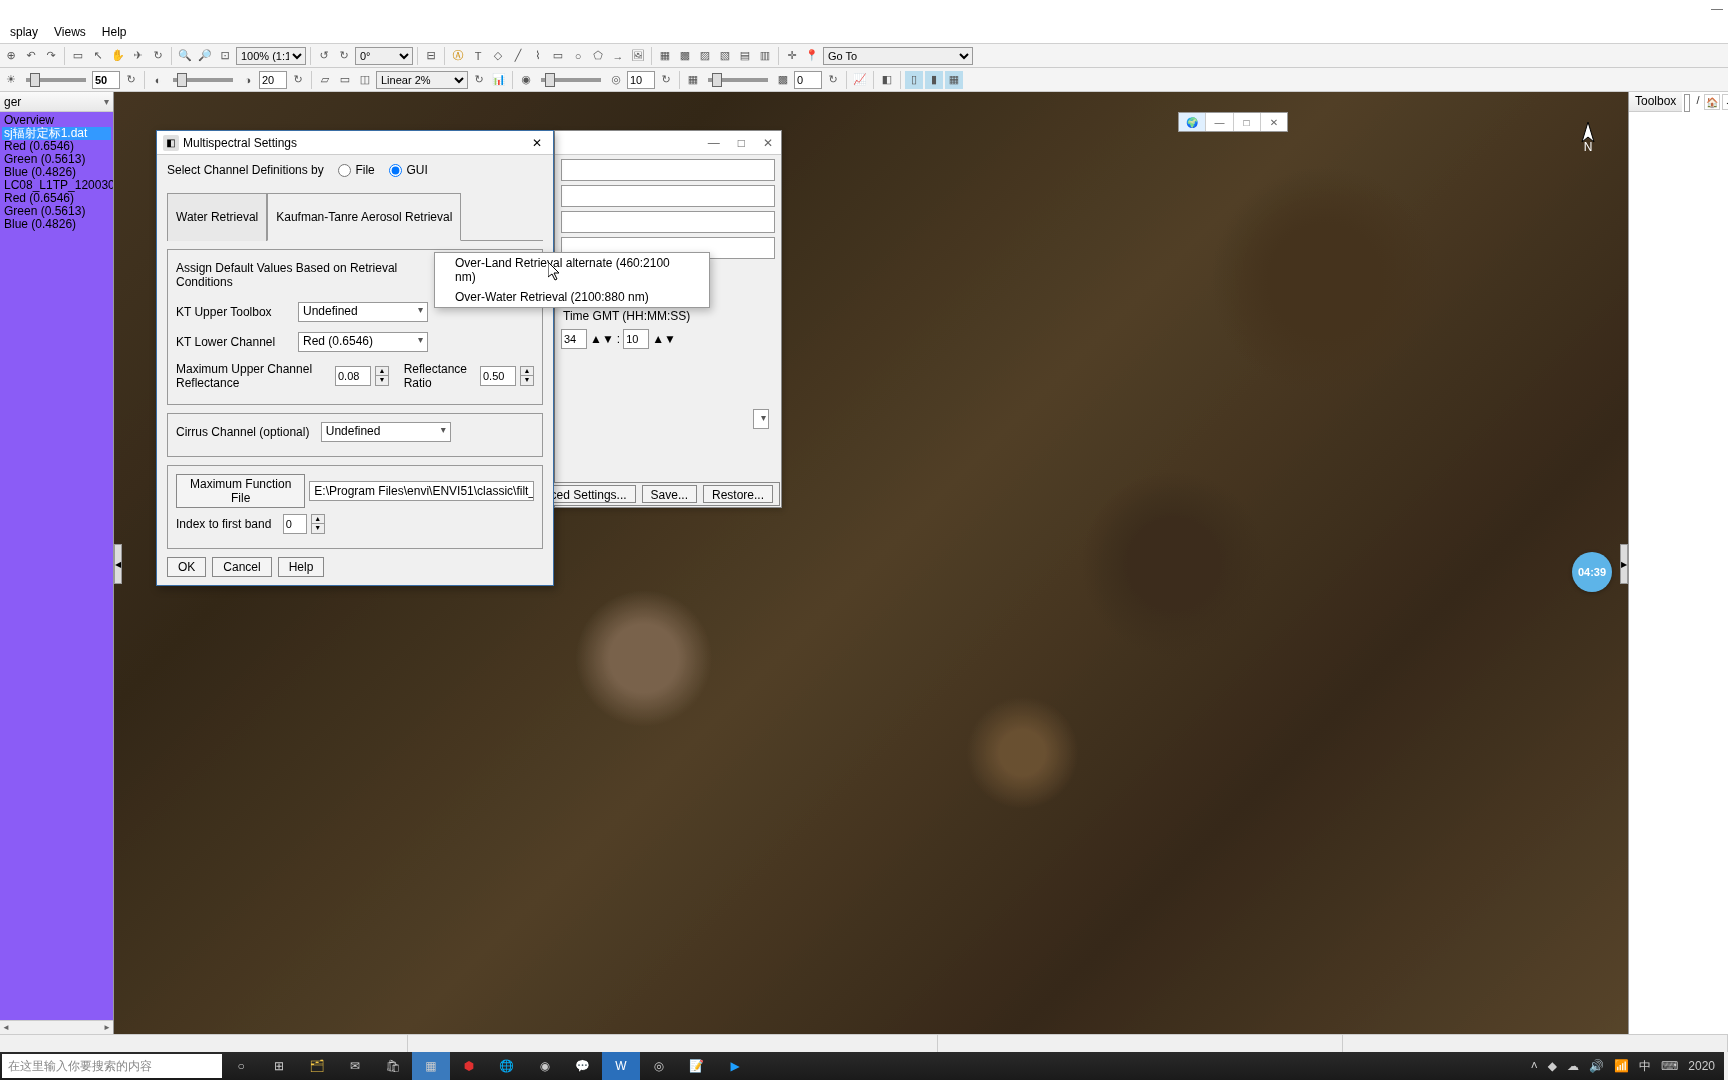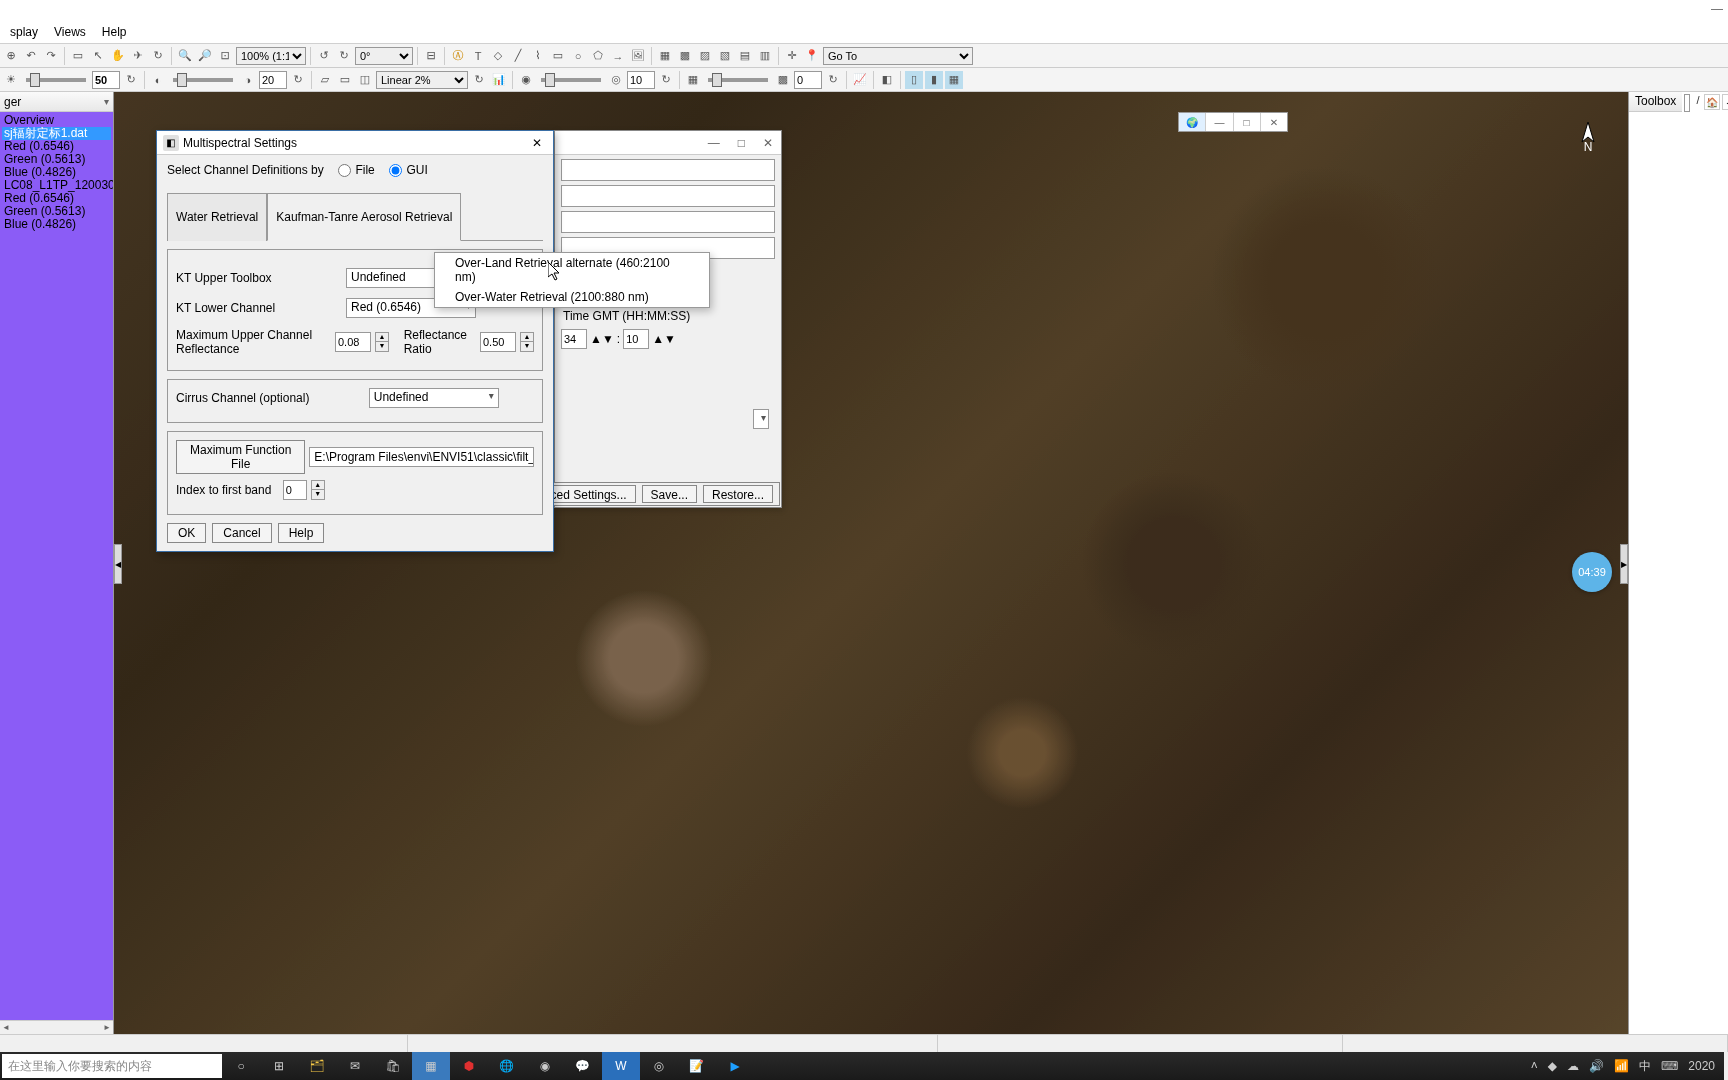--- a/index.html
+++ b/index.html
@@ -54,21 +54,21 @@
 .north-arrow { position: absolute; right: 30px; top: 30px; width: 20px; height: 30px; }
 .north-arrow svg { width: 100%; height: 100%; }
 
 .mini-win { position: absolute; right: 340px; top: 20px; width: 110px; height: 20px; background: #fff; border: 1px solid #999; display: flex; }
 .mini-win .mb { flex: 1; display: flex; align-items: center; justify-content: center; font-size: 10px; color: #666; border-left: 1px solid #ccc; }
 .mini-win .mb:first-child { border-left: none; background: #e0f0ff; }
 
 .collapse-left { position: absolute; left: 0; top: 50%; width: 8px; height: 40px; background: #ddd; border: 1px solid #999; display: flex; align-items: center; justify-content: center; font-size: 8px; transform: translateY(-50%); }
 .collapse-right { position: absolute; right: 0; top: 50%; width: 8px; height: 40px; background: #ddd; border: 1px solid #999; display: flex; align-items: center; justify-content: center; font-size: 8px; transform: translateY(-50%); }
 
-.badge-timer { position: absolute; right: 16px; top: 460px; width: 40px; height: 40px; border-radius: 50%; background: #5db4e8; color: #fff; display: flex; align-items: center; justify-content: center; font-size: 11px; box-shadow: 0 1px 4px rgba(0,0,0,.3); }
+.badge-timer { position: absolute; right: 16px; top: 460px; width: 40px; height: 40px; border-radius: 50%; background: #5db4e8; color: #fff; display: flex; align-items: center; justify-content: center; font-size: 11px; box-shadow: 0 1px 4px rgba(0,0,0,.3); font-weight: bold; }
 
 
 .right-panel { width: 100px; background: #fff; border-left: 1px solid #999; display: flex; flex-direction: row; }
 .right-panel .hdr { height: 20px; background: linear-gradient(#fafafa,#e8e8e8); border-bottom: 1px solid #ccc; padding: 2px 6px; }
 .right-panel input.search { width: calc(100% - 4px); margin: 2px; height: 18px; border: 1px solid #999; padding: 0 2px; font-size: 11px; }
 .right-panel .crumb { padding: 2px 4px; color: #333; border-bottom: 1px solid #eee; font-size: 11px; white-space: nowrap; overflow: hidden; }
 .right-panel .icons { display: flex; gap: 2px; padding: 2px 4px; }
 .right-panel .icons span { width: 16px; height: 16px; border: 1px solid #ccc; display: inline-flex; align-items: center; justify-content: center; font-size: 10px; }
 .right-panel .rtree { padding: 2px 0; font-size: 12px; }
 .right-panel .rtree div { padding: 0 4px; white-space: nowrap; overflow: hidden; }
@@ -97,21 +97,21 @@
 .dialog-ms .dlg-title { height: 24px; background: #fff; border-bottom: 1px solid #ccc; display: flex; align-items: center; padding: 0 6px; }
 .dialog-ms .dlg-title .ico { width: 16px; height: 16px; margin-right: 4px; display: inline-flex; align-items: center; justify-content: center; background: #e0e0e0; border-radius: 2px; font-size: 10px; }
 .dialog-ms .dlg-title .cls { margin-left: auto; width: 20px; text-align: center; cursor: default; }
 .dialog-ms .body { padding: 8px 10px; }
 .dialog-ms .row { display: flex; align-items: center; margin-bottom: 6px; gap: 4px; }
 .dialog-ms label { font-size: 12px; }
 .dialog-ms .tabs { display: flex; border-bottom: 1px solid #999; margin-bottom: 8px; }
 .dialog-ms .tab { padding: 16px 8px; border: 1px solid #999; border-bottom: none; background: #e8e8e8; margin-right: 0px; position: relative; top: 1px; margin-top: 9px; }
 .dialog-ms .tab.active { background: #f0f0f0; border-bottom: 1px solid #f0f0f0; }
 .dialog-ms fieldset { border: 1px solid #999; padding: 8px; margin-bottom: 8px; }
-.dialog-ms .dropdown { border: 1px solid #999; background: #fff; height: 20px; padding: 1px 18px 1px 4px; position: relative; display: inline-block; margin-left: 48px; }
+.dialog-ms .dropdown { border: 1px solid #999; background: #fff; height: 20px; padding: 1px 18px 1px 4px; position: relative; display: inline-block; }
 .dialog-ms .dropdown::after { content: '▾'; position: absolute; right: 4px; font-size: 10px; color: #555; }
 .dialog-ms input[type=text].num { width: 36px; height: 20px; border: 1px solid #999; padding: 0 2px; font-size: 11px; }
 .dialog-ms .spinbtns { display: inline-flex; flex-direction: column; border: 1px solid #999; }
 .dialog-ms .spinbtns span { width: 12px; height: 9px; font-size: 7px; line-height: 8px; text-align: center; background: #eee; border-bottom: 1px solid #999; }
 .dialog-ms .spinbtns span:last-child { border-bottom: none; }
 .dialog-ms .btnrow { display: flex; gap: 6px; margin-top: 4px; }
 .dialog-ms button { border: 1px solid #888; background: #f4f4f4; padding: 2px 10px; font-size: 12px; }
 .dialog-ms button.hl { border: 1px solid #2a7fff; color: #2a7fff; }
 .dialog-ms .ffile { border: 1px solid #999; background: #fff; padding: 2px 4px; width: 258px; height: 20px; overflow: hidden; white-space: nowrap; }
 
@@ -349,20 +349,24 @@
     <div class="row">
       <label>Select Channel Definitions by</label>&nbsp;&nbsp;
       <input type="radio" name="chdef" style=""> <label>File</label>&nbsp;&nbsp;
       <input type="radio" name="chdef" checked="" style=""> <label>GUI</label>
     </div>
     <div class="tabs">
       <div class="tab">Water Retrieval</div>
       <div class="tab active">Kaufman-Tanre Aerosol Retrieval</div>
     </div>
     <fieldset>
+      <div class="row">
+        <label>Assign Default Values Based on Retrieval Conditions</label>&nbsp;
+        <button class="hl">Defaults-&gt;</button>
+      </div>
       <div class="row" style="margin-top:10px">
         <label style="width:118px">KT Upper Toolbox</label>
         <div class="dropdown" style="width:130px">Undefined</div>
       </div>
       <div class="row" style="margin-top:10px">
         <label style="width:118px">KT Lower Channel</label>
         <div class="dropdown" style="width:130px">Red (0.6546)</div>
       </div>
       <div class="row" style="margin-top:10px">
         <label>Maximum Upper Channel Reflectance</label>

